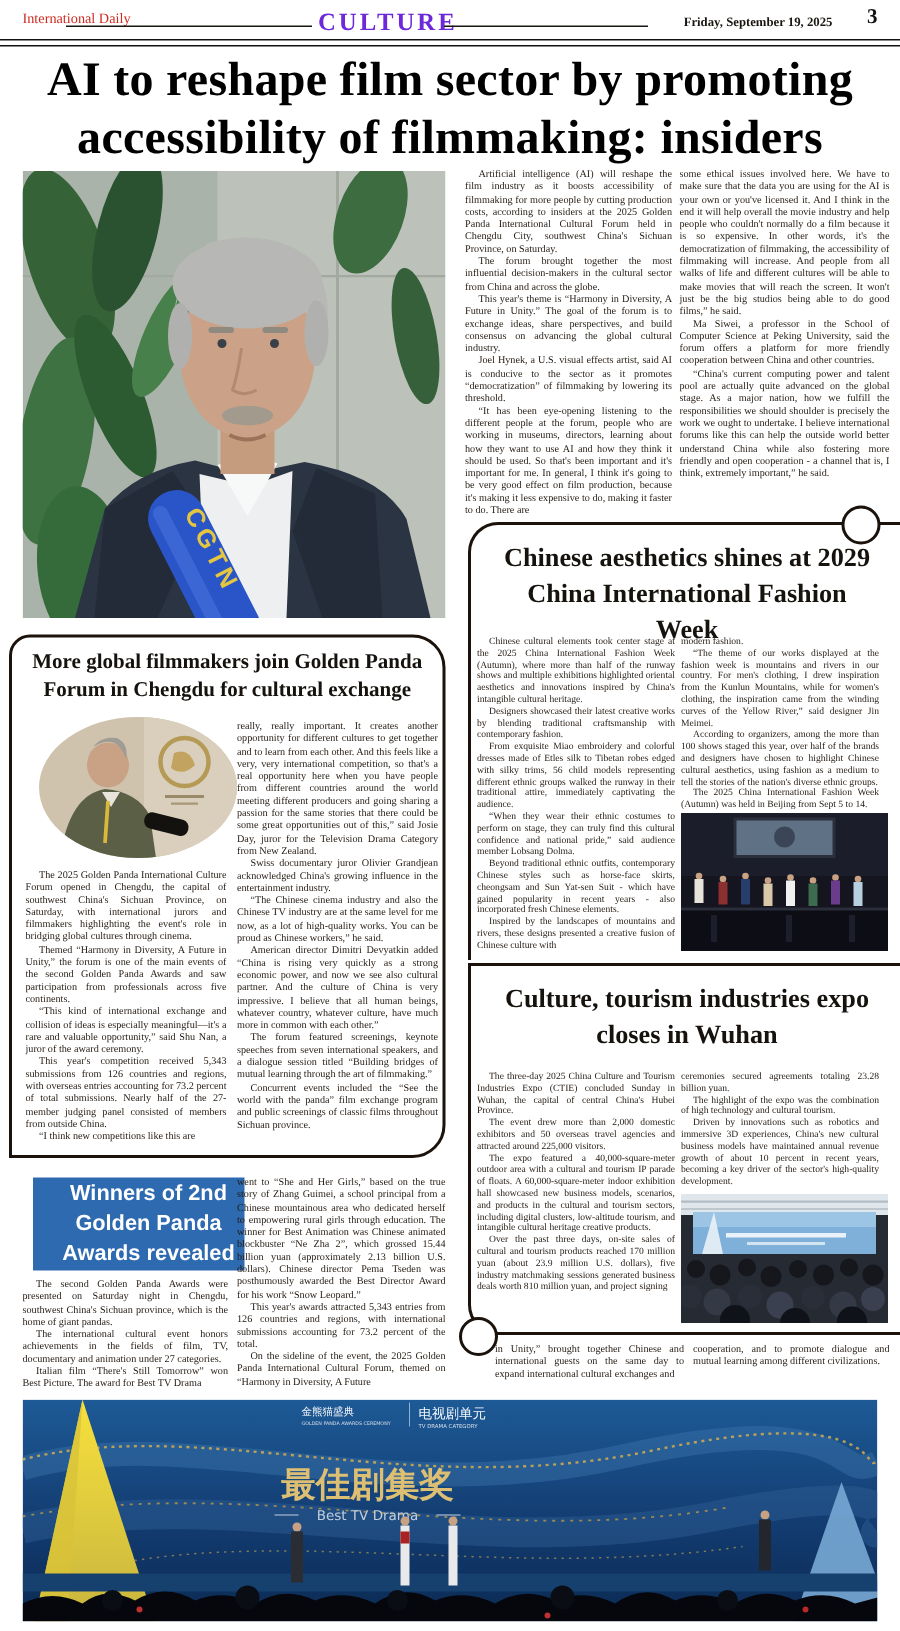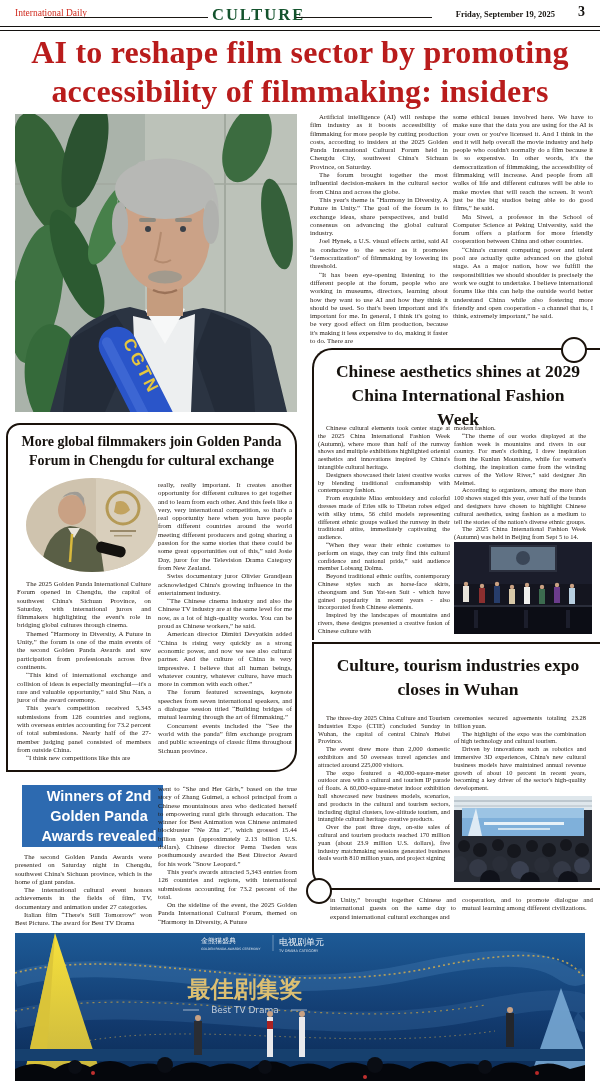--- a/index.html
+++ b/index.html
@@ -1,29 +1,29 @@
 <!DOCTYPE html>
 <html><head>
 <meta charset="utf-8">
 <style>
   html,body{margin:0;padding:0;background:#ffffff;}
   #page{position:relative;width:600px;height:1087px;background:#ffffff;overflow:hidden;
         font-family:"Liberation Serif", serif;color:#241b13;}
   
   .pub{position:absolute;left:15px;top:8px;font-size:9.5px;font-weight:normal;color:#d02a1e;}
   .culture{position:absolute;left:212px;top:5px;width:80px;
-           font-size:16.5px;font-weight:bold;letter-spacing:2px;color:#14532d;}
+           font-size:16.5px;font-weight:bold;letter-spacing:2px;color:#6d28d9;}
   .mrule{position:absolute;top:17px;height:1.4px;background:#1a1713;}
   .mdate{position:absolute;right:45px;top:9px;font-size:8.5px;font-weight:bold;color:#1a1713;}
   .pagenum{position:absolute;right:15px;top:4px;font-size:14px;font-weight:bold;color:#141210;}
   .double-rule{position:absolute;left:0;right:0;top:26px;height:3px;
                border-top:1.4px solid #141210;border-bottom:1px solid #141210;}
   
   .headline{position:absolute;left:0;top:33px;width:600px;margin:0;text-align:center;
-            font-size:32px;line-height:39px;font-weight:bold;color:#b91c1c;letter-spacing:.2px;}
+            font-size:32px;line-height:39px;font-weight:bold;color:#000000;letter-spacing:.2px;}
   
   .col{position:absolute;width:138px;overflow:hidden;}
   .bt{font-size:6.8px;line-height:8.3px;text-align:justify;color:#241b13;}
   .bt p{margin:0;text-indent:9px;}
   .cont p:first-child{text-indent:0;}
   .bt2{font-size:6.4px;line-height:7.8px;text-align:justify;color:#241b13;}
   .bt2 p{margin:0;text-indent:8px;}
   
   .photo{position:absolute;overflow:hidden;}
   .photo svg{display:block;width:100%;height:100%;}

